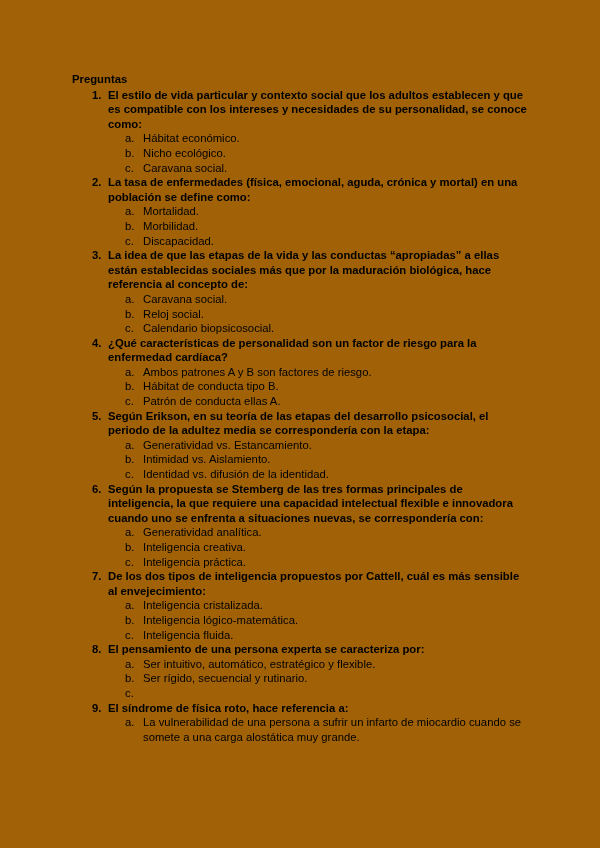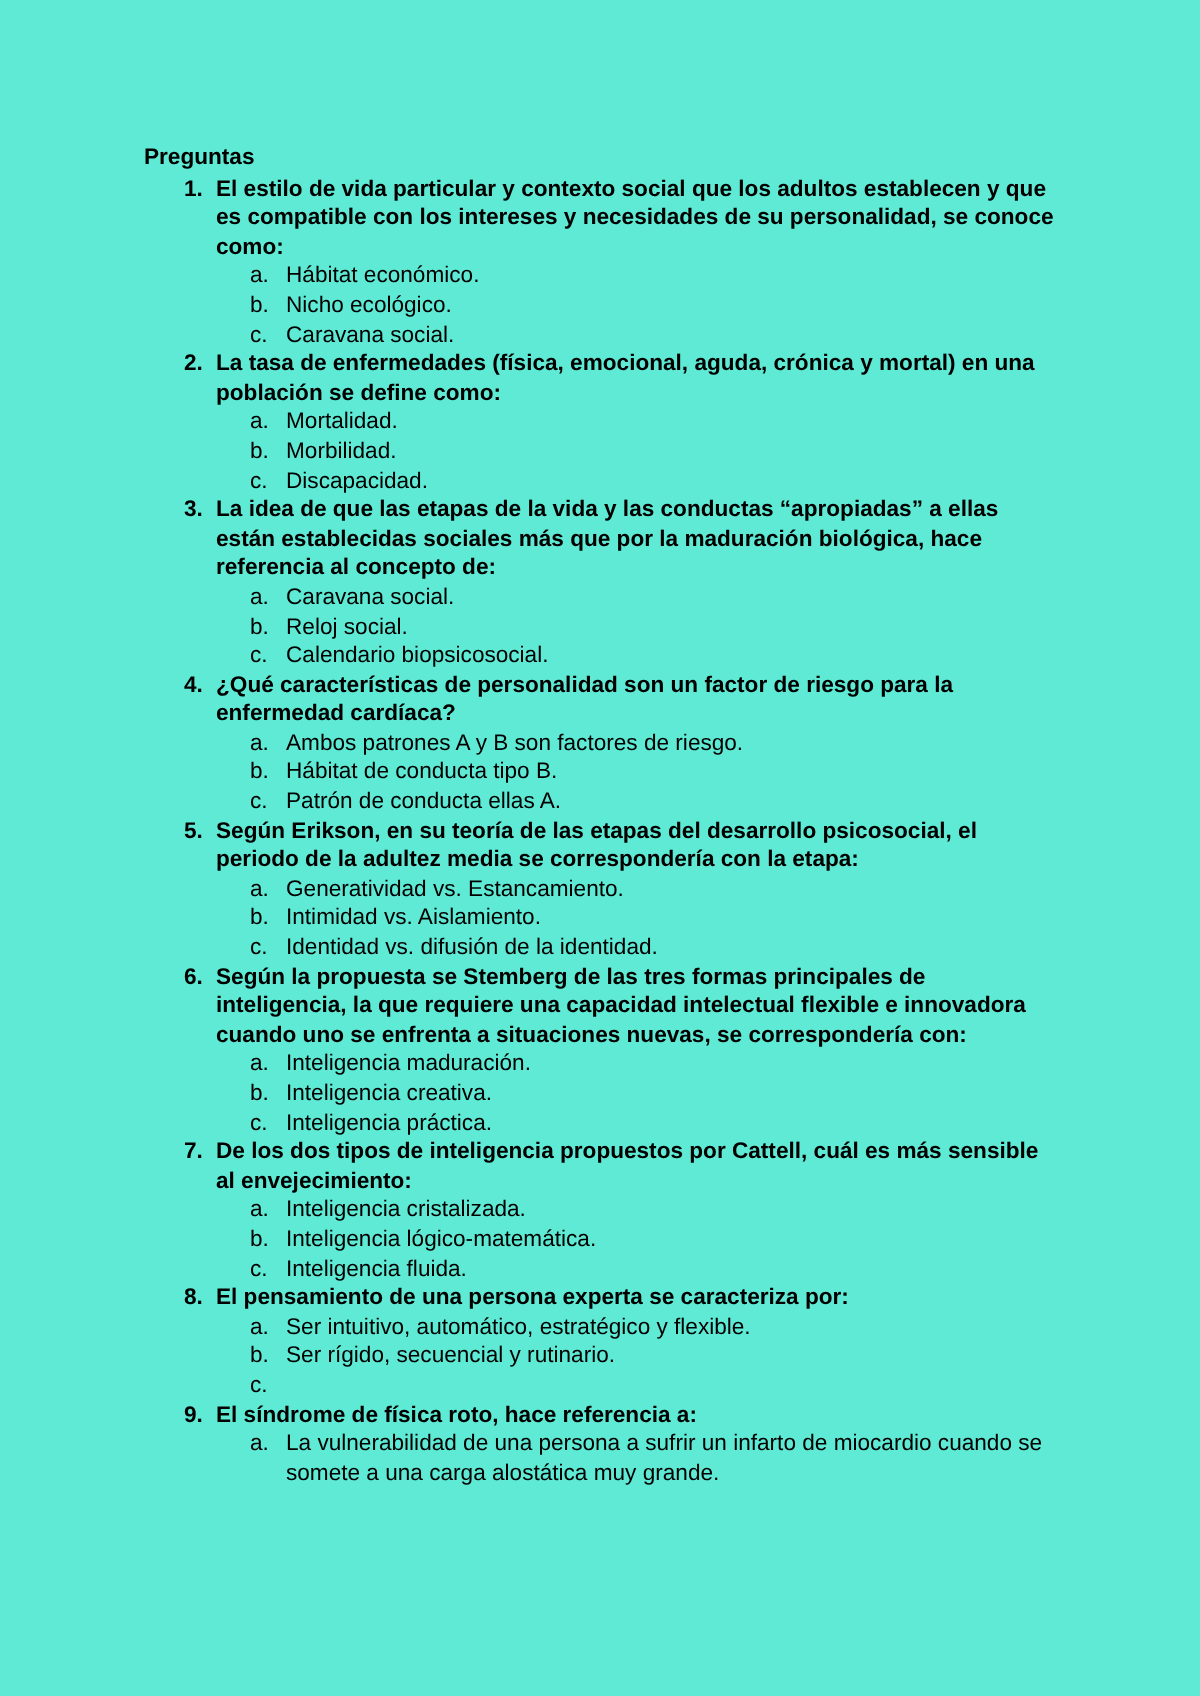--- a/index.html
+++ b/index.html
@@ -4,21 +4,21 @@
 <style>
   html, body {
     margin: 0;
     padding: 0;
     background: #ffffff;
   }
   .page {
     position: relative;
     width: 600px;
     height: 848px;
-    background: #5eead4;
+    background: #a16207;
     overflow: hidden;
     font-family: "Liberation Sans", "DejaVu Sans", sans-serif;
     color: #000000;
   }
   .content {
     position: absolute;
     left: 72px;
     top: 72px;
     width: 456px;
     font-size: 11.3px;
@@ -143,21 +143,21 @@
         <div class="option">
           <span class="opt-letter">c.</span>
           <div class="opt-text">Identidad vs. difusión de la identidad.</div>
         </div>
         <div class="question">
           <span class="q-num">6.</span>
           <div class="q-text">Según la propuesta se Stemberg de las tres formas principales de inteligencia, la que requiere una capacidad intelectual flexible e innovadora cuando uno se enfrenta a situaciones nuevas, se correspondería con:</div>
         </div>
         <div class="option">
           <span class="opt-letter">a.</span>
-          <div class="opt-text">Inteligencia maduración.</div>
+          <div class="opt-text">Generatividad analítica.</div>
         </div>
         <div class="option">
           <span class="opt-letter">b.</span>
           <div class="opt-text">Inteligencia creativa.</div>
         </div>
         <div class="option">
           <span class="opt-letter">c.</span>
           <div class="opt-text">Inteligencia práctica.</div>
         </div>
         <div class="question">

